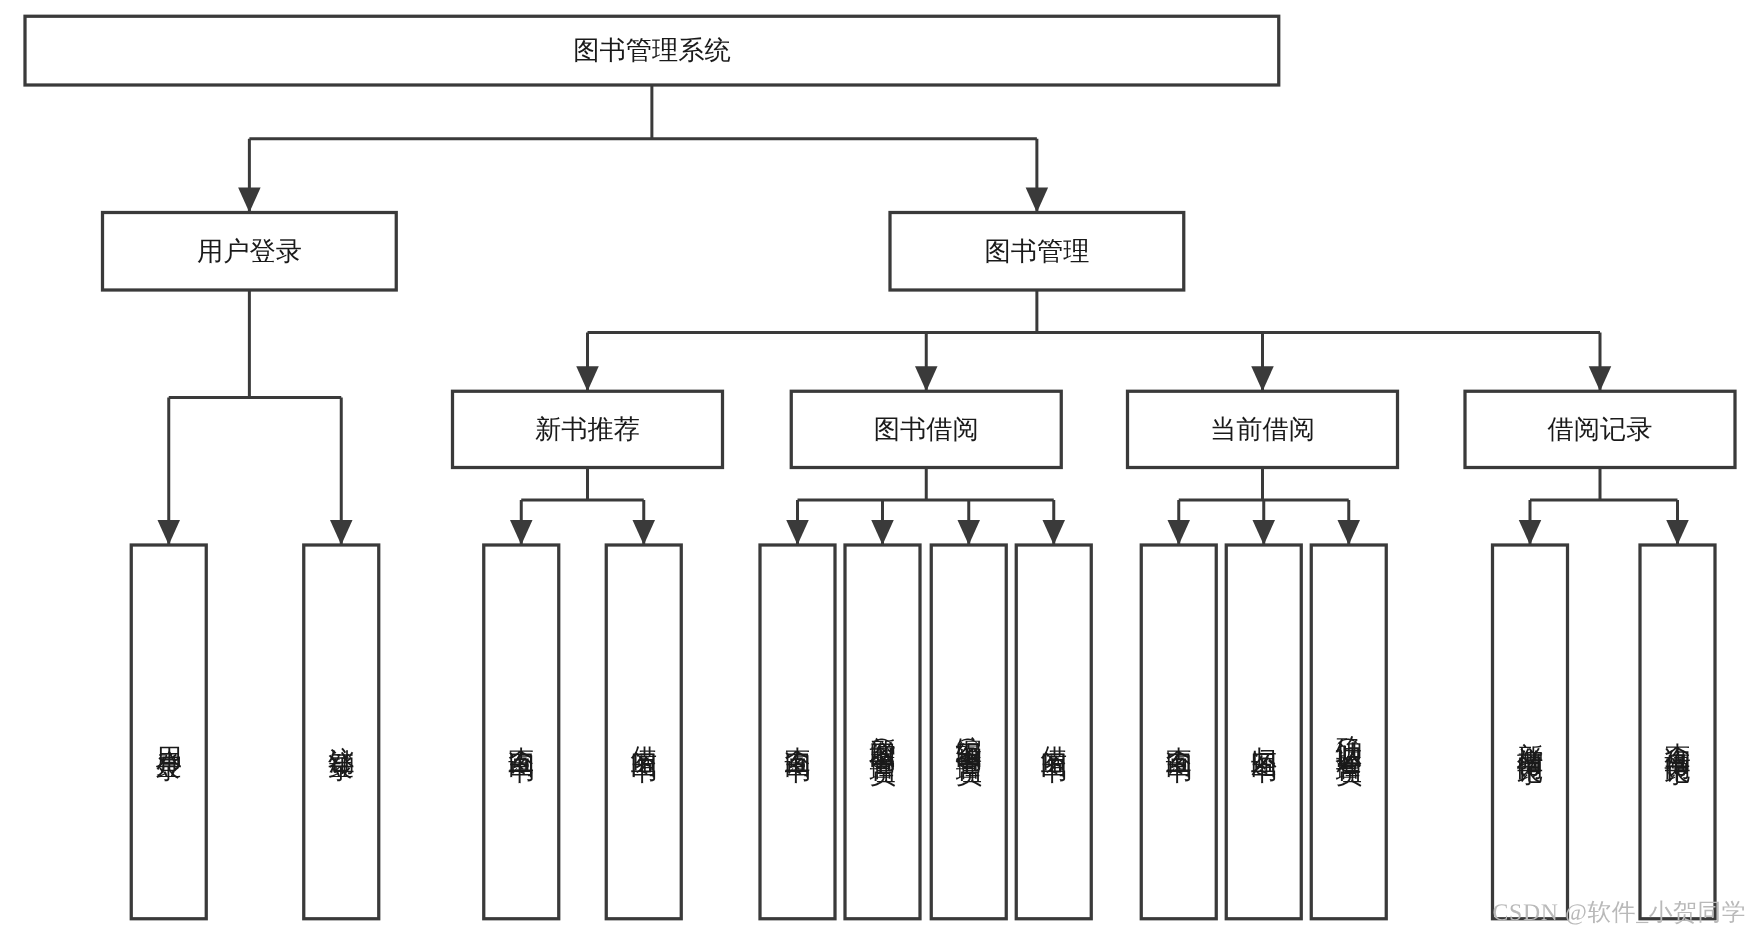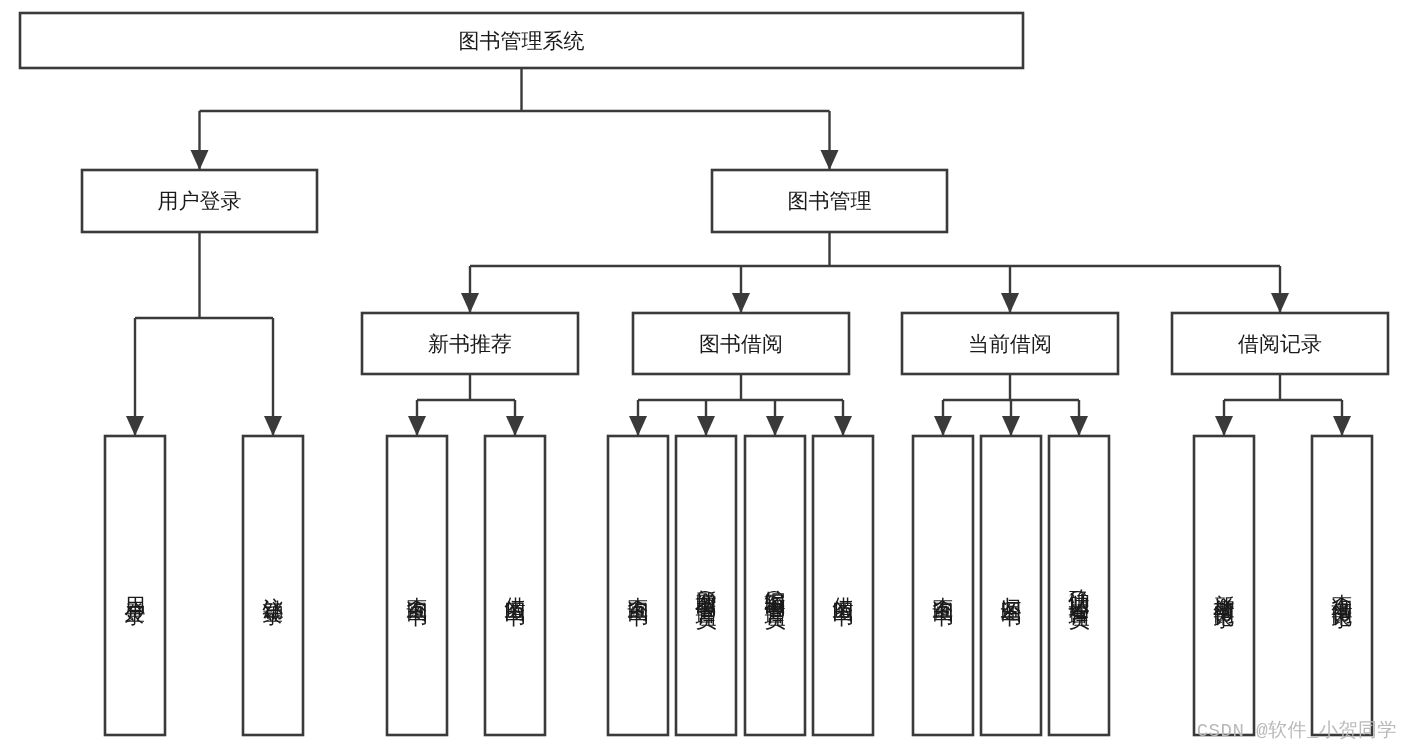--- a/index.html
+++ b/index.html
@@ -69,21 +69,21 @@
     position: absolute;
     display: flex;
     align-items: center;
     justify-content: center;
     box-sizing: border-box;
   }
   #watermark {
     position: absolute;
     right: 8px;
     bottom: 4px;
-    font-family: Liberation Mono, monospace;
+    font-family: Liberation Serif, serif;
     font-size: 19px;
     color: #b9b9b9;
     letter-spacing: 0.5px;
     white-space: nowrap;
   }
 </style>
 </head>
 <body>
 
 <div id="diagram-root">

